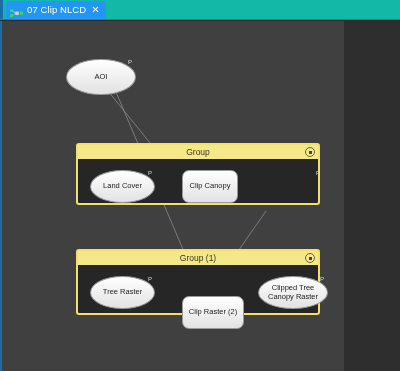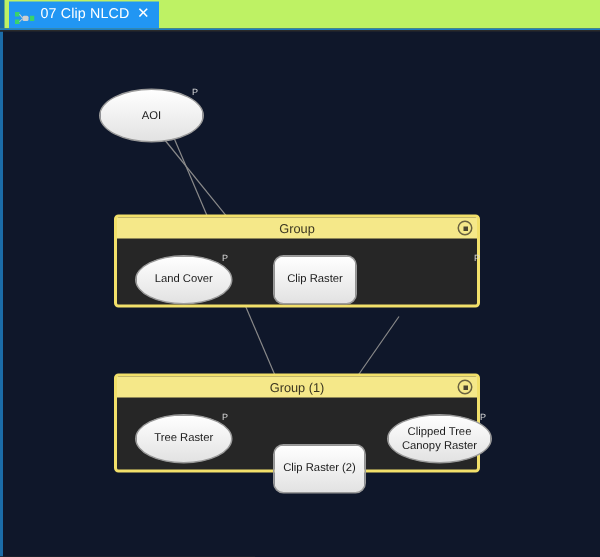--- a/index.html
+++ b/index.html
@@ -10,21 +10,21 @@
     width: 400px; height: 371px;
     position: relative; overflow: hidden;
     font-family: "Liberation Sans", sans-serif;
     -webkit-font-smoothing: antialiased;
   }
 
   
   #tabbar {
     position: absolute; left: 0; top: 0;
     width: 400px; height: 19px;
-    background: #bef264;
+    background: #14b8a6;
   }
   #tab-left-edge {
     position: absolute; left: 0; top: 0;
     width: 3px; height: 19px;
     background: #1b6ca8;
   }
   #tab {
     position: absolute; left: 6px; top: 1px;
     height: 18px;
     padding: 0 5px 0 4px;
@@ -54,22 +54,22 @@
   }
   #tabbar-underline2 {
     position: absolute; left: 0; top: 20px;
     width: 400px; height: 1px;
     background: #2a2a2a;
   }
 
   
   #canvas {
     position: absolute; left: 0; top: 21px;
-    width: 400px; height: 350px;
-    background: #0f172a;
+    width: 344px; height: 350px;
+    background: #404040;
     overflow: hidden;
   }
   #canvas-left-strip {
     position: absolute; left: 0; top: 0;
     width: 2px; height: 350px;
     background: #1b6ca8;
   }
   #edges { position: absolute; left: 0; top: 0; width: 400px; height: 350px; }
 
   
@@ -190,21 +190,21 @@
         </span>
     </div>
     <div class="group-body">
 
       <div class="node oval" style="left:12px; top:11px; width:65px; height:33px;">
         <span class="label">Land Cover</span>
       </div>
       <span class="pbadge" style="left:70px; top:11px;">P</span>
 
       <div class="node tool" style="left:104px; top:11px; width:56px; height:33px;">
-        <span class="label">Clip Raster</span>
+        <span class="label">Clip Canopy</span>
       </div>
 
       <span class="pbadge" style="left:238px; top:11px;">P</span>
 
     </div>
   </div>
 
   <div class="group" style="left:76px; top:228px; width:244px; height:66px;">
     <div class="group-header">
       <span>Group (1)</span>

